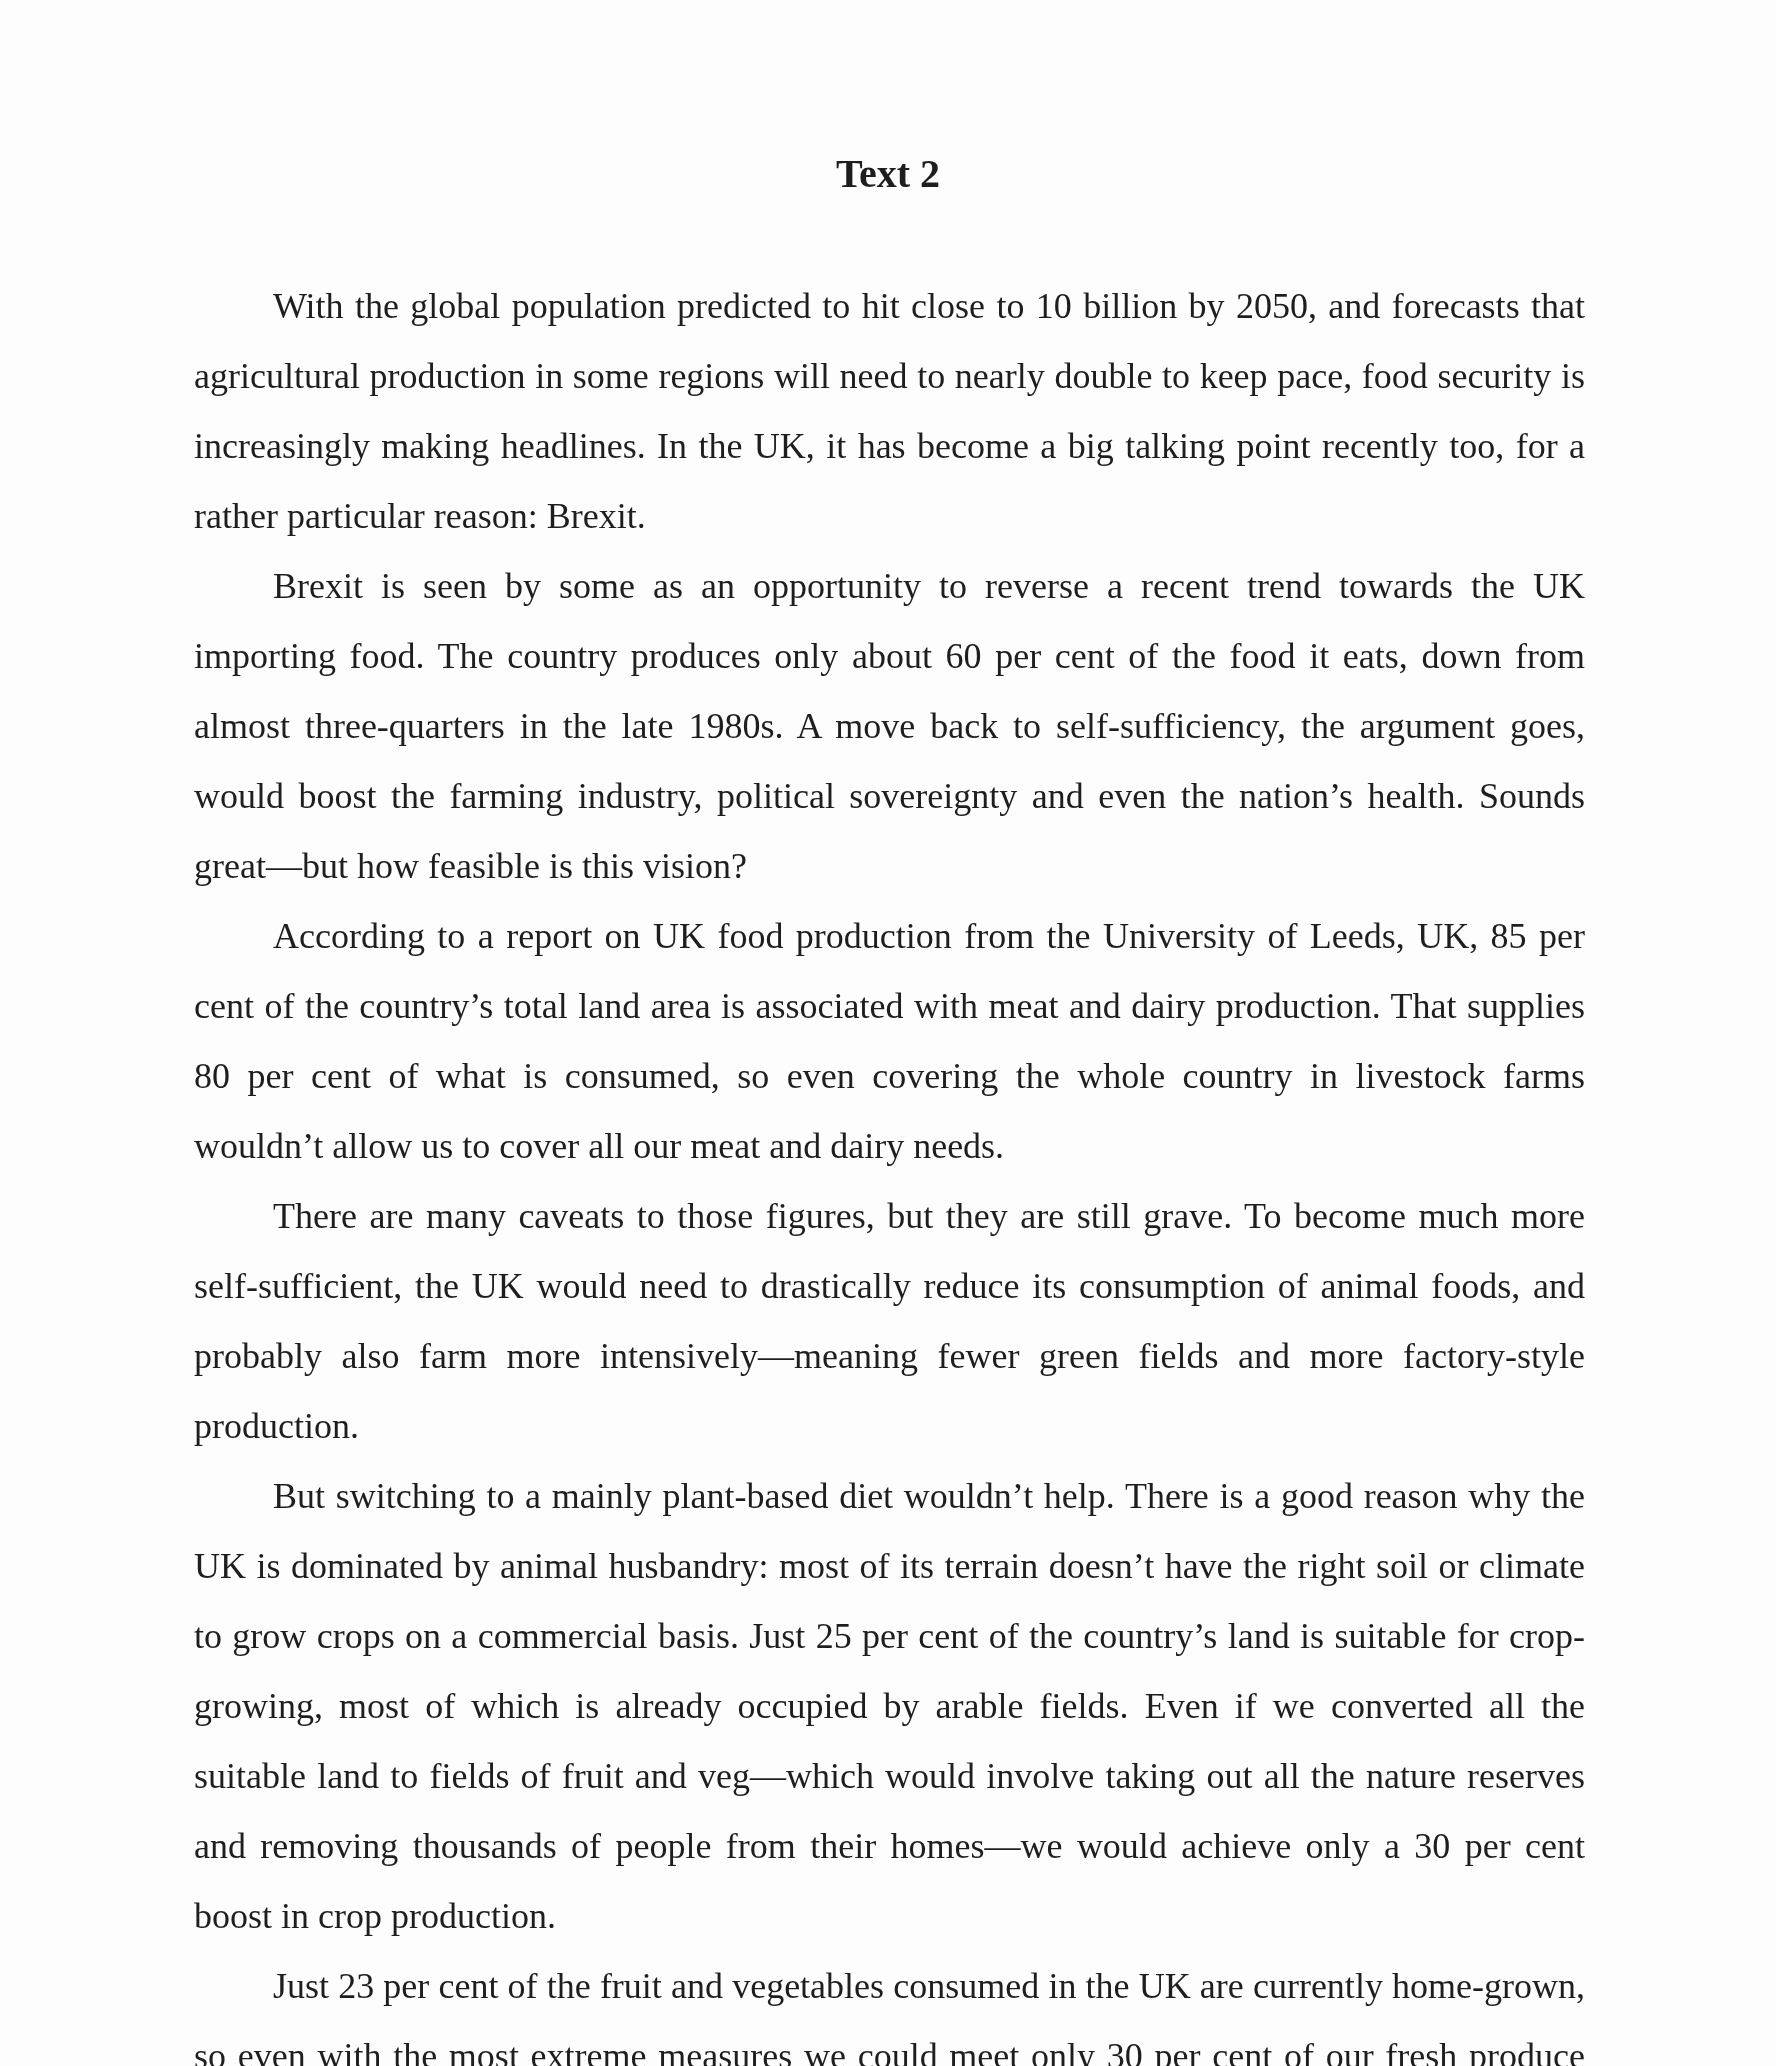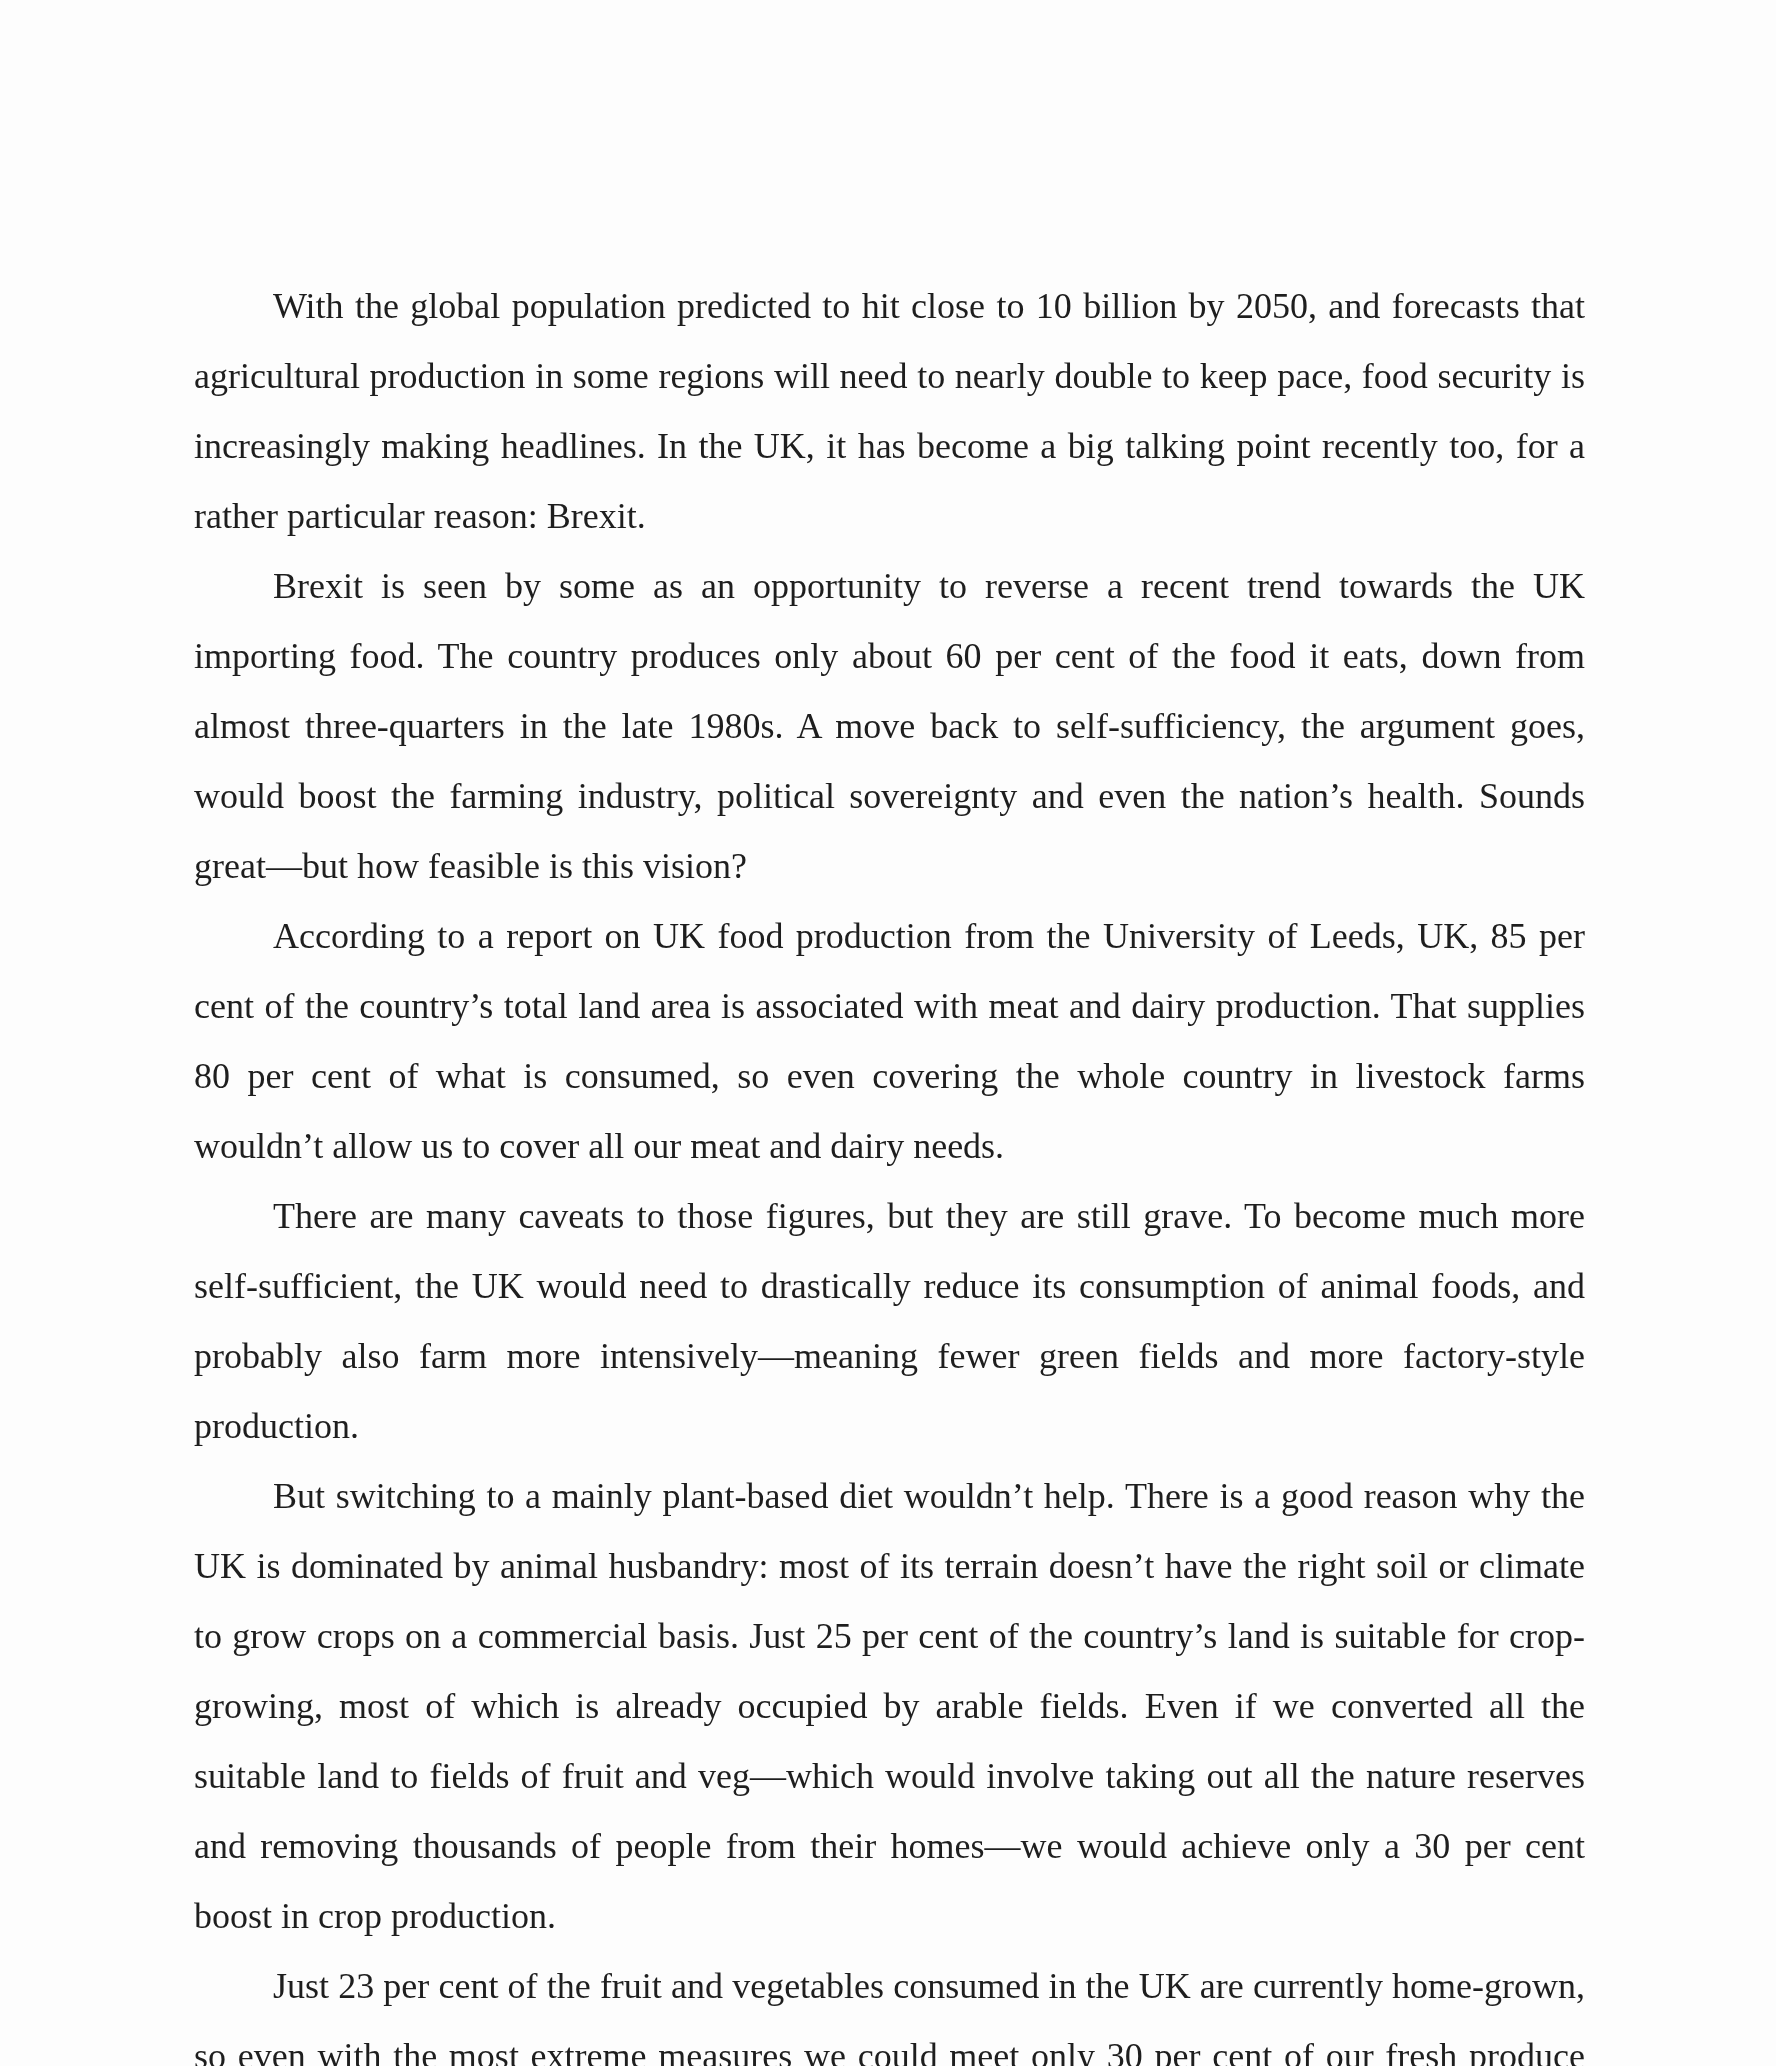--- a/index.html
+++ b/index.html
@@ -17,20 +17,21 @@
   .body {
     position: absolute; left: 194px; top: 271px; width: 1391px;
     font-size: 36px; line-height: 70px; text-align: justify;
   }
   .body p { margin: 0; text-indent: 79px; }
 </style>
 </head>
 <body>
 
 <div class="page">
+  <div class="title">Text 2</div>
 
   <div class="body">
     <p>With the global population predicted to hit close to 10 billion by 2050, and forecasts that agricultural production in some regions will need to nearly double to keep pace, food security is increasingly making headlines. In the UK, it has become a big talking point recently too, for a rather particular reason: Brexit.</p>
     <p>Brexit is seen by some as an opportunity to reverse a recent trend towards the UK importing food. The country produces only about 60 per cent of the food it eats, down from almost three-quarters in the late 1980s. A move back to self-sufficiency, the argument goes, would boost the farming industry, political sovereignty and even the nation’s health. Sounds great—but how feasible is this vision?</p>
     <p>According to a report on UK food production from the University of Leeds, UK, 85 per cent of the country’s total land area is associated with meat and dairy production. That supplies 80 per cent of what is consumed, so even covering the whole country in livestock farms wouldn’t allow us to cover all our meat and dairy needs.</p>
     <p>There are many caveats to those figures, but they are still grave. To become much more self-sufficient, the UK would need to drastically reduce its consumption of animal foods, and probably also farm more intensively—meaning fewer green fields and more factory-style production.</p>
     <p>But switching to a mainly plant-based diet wouldn’t help. There is a good reason why the UK is dominated by animal husbandry: most of its terrain doesn’t have the right soil or climate to grow crops on a commercial basis. Just 25 per cent of the country’s land is suitable for crop-growing, most of which is already occupied by arable fields. Even if we converted all the suitable land to fields of fruit and veg—which would involve taking out all the nature reserves and removing thousands of people from their homes—we would achieve only a 30 per cent boost in crop production.</p>
     <p>Just 23 per cent of the fruit and vegetables consumed in the UK are currently home-grown, so even with the most extreme measures we could meet only 30 per cent of our fresh produce needs. That is before we look for the space to grow the grains, sugars, seeds and oils that provide us with the vast bulk of our current calorie intake.</p>
   </div>
 

